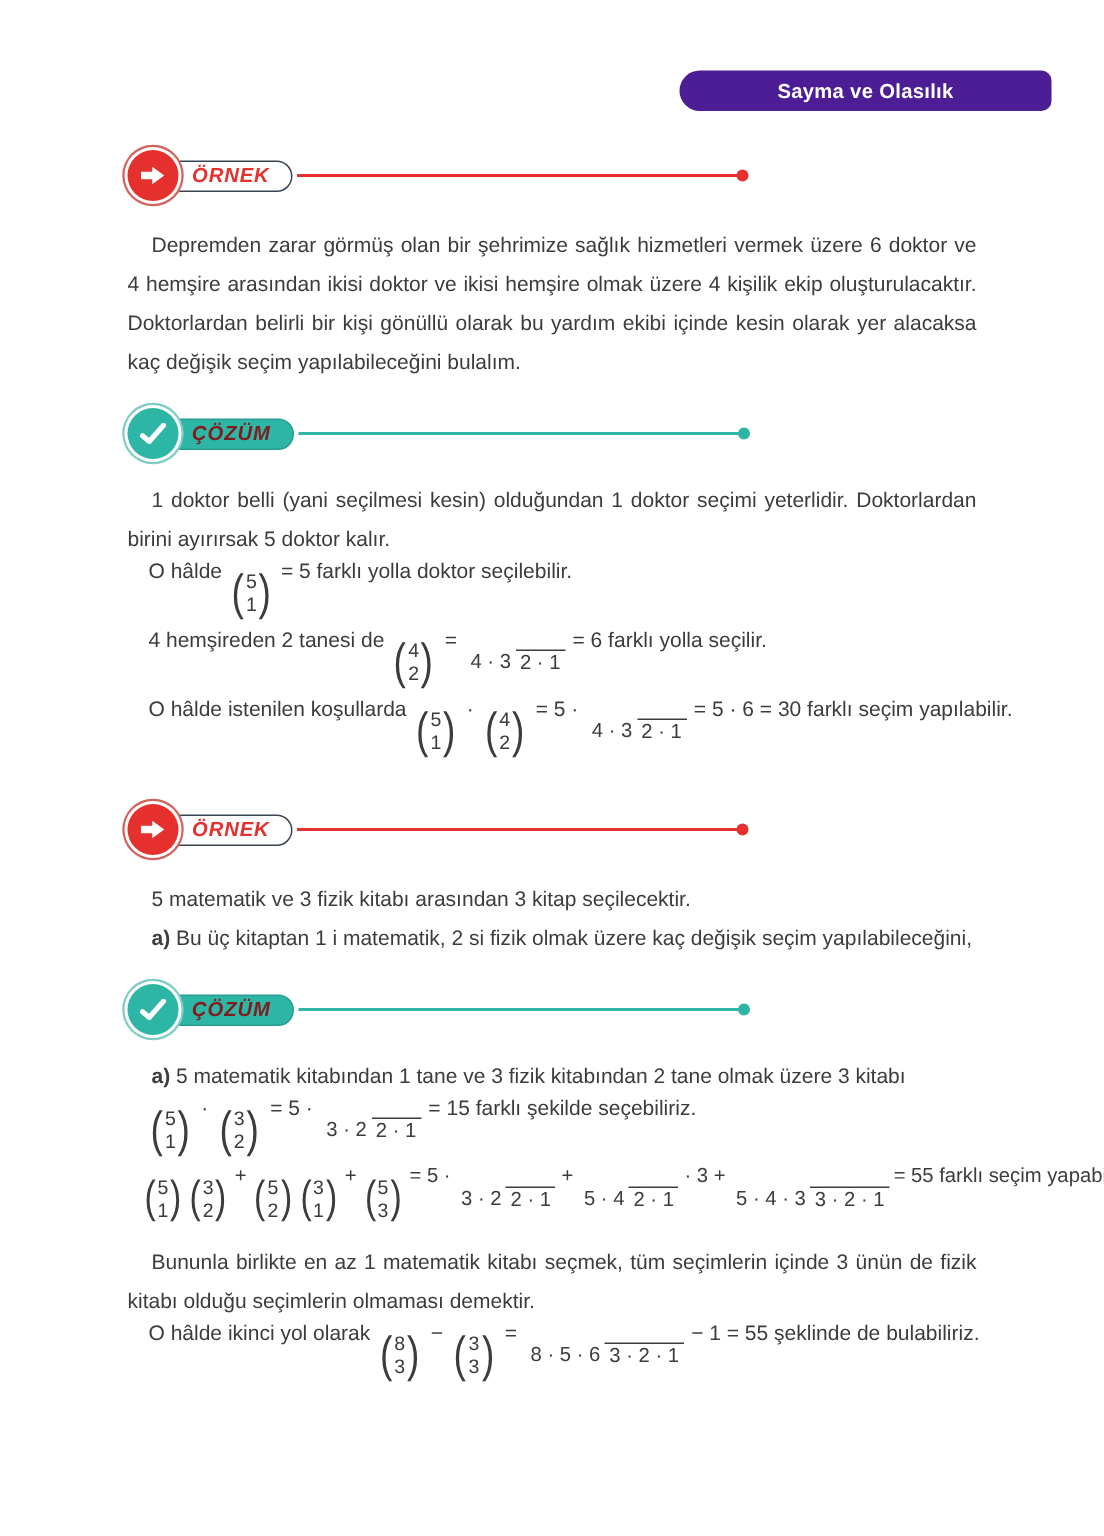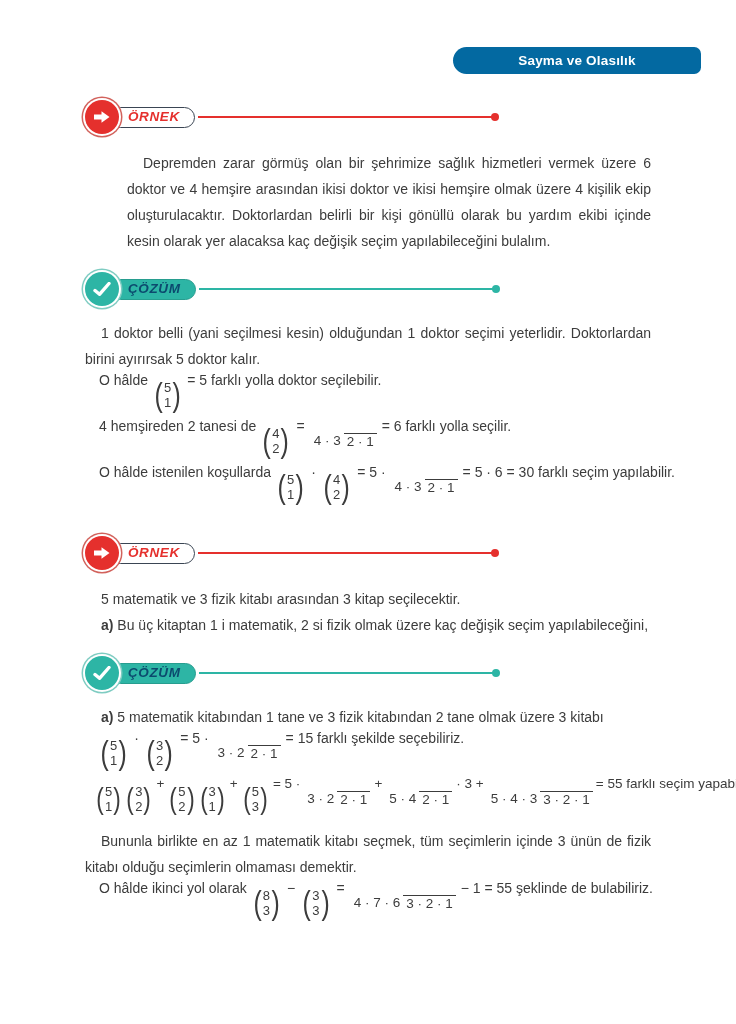--- a/index.html
+++ b/index.html
@@ -6,21 +6,21 @@
   html,body { margin:0; padding:0; background:#e9e9e9; }
   .page {
     position:relative; width:736px; height:1024px; margin:0 auto;
     background:#ffffff; overflow:hidden;
     font-family:"Liberation Sans", sans-serif; color:#3c3c3c;
   }
 
   
   .top-banner {
     position:absolute; top:47px; right:35px; width:248px; height:27px;
-    background:#0369a1; border-radius:14px 7px 7px 14px;
+    background:#4c1d95; border-radius:14px 7px 7px 14px;
     display:flex; align-items:center; justify-content:center;
     color:#ffffff; font-weight:bold; font-size:13.5px; letter-spacing:0.2px;
   }
   .top-banner::before {
     content:""; position:absolute; left:-4px; bottom:-4px; width:60px; height:18px;
     background:#8e1f26; border-radius:10px; z-index:-1;
   }
 
   .content { position:absolute; left:85px; top:98px; width:566px; }
 
@@ -32,21 +32,21 @@
   }
   .badge-circle.red  { background:#e5302d; box-shadow:0 0 0 2px #ffffff, 0 0 0 3.5px #d2625c; }
   .badge-circle.teal { background:#2db5a5; box-shadow:0 0 0 2px #ffffff, 0 0 0 3.5px #7fccc2; }
   .badge-pill {
     margin-left:-9px; height:21px; padding:0 14px 2px 17px; z-index:1;
     border:1.5px solid #3a4553; border-radius:12px; background:#ffffff;
     display:flex; align-items:center;
     font-weight:bold; font-style:italic; font-size:13.5px; letter-spacing:0.6px;
   }
   .badge-pill.ornek { color:#e5302d; }
-  .badge-pill.cozum { background:#2db5a5; color:#0c4a6e; border-color:#279d8f; }
+  .badge-pill.cozum { background:#2db5a5; color:#7f1d1d; border-color:#279d8f; }
   .header-line { height:2px; width:297px; margin-left:3px; position:relative; }
   .header-line.red  { background:#e5302d; }
   .header-line.teal { background:#2db5a5; }
   .header-line::after {
     content:""; position:absolute; right:-4px; top:-3px;
     width:8px; height:8px; border-radius:50%; background:inherit;
   }
 
   
   p { margin:0; font-size:14px; line-height:26px; text-align:justify; }
@@ -67,21 +67,21 @@
   .formula.tight .paren { font-size:30px; }
   .stack { display:flex; flex-direction:column; align-items:center; font-size:13px; line-height:15px; }
   .frac { display:inline-flex; align-items:center; font-size:13.5px; line-height:16px; }
   .frac .num, .frac .den { padding:0 3px; }
   .frac .den { border-top:1.3px solid #3c3c3c; }
   .op { padding:0 1px; }
 
   
   .mb12 { margin-bottom:12px; }
   .mb14 { margin-bottom:14px; }
-  .mb16 { margin-bottom:16px;margin-left:42px; }
+  .mb16 { margin-bottom:16px; }
   .mt24 { margin-top:24px; }
   .mt16 { margin-top:16px; }
   .mt8  { margin-top:8px; }
   .mt6  { margin-top:6px; }
 
   .page-number {
     position:absolute; bottom:38px; left:0; right:0;
     text-align:center; font-size:13.5px; color:#3c3c3c;
   }
 </style>
@@ -315,21 +315,21 @@
       <span class="binom">
         <span class="paren">(</span>
         <span class="stack">
             <span>3</span>
             <span>3</span>
           </span>
         <span class="paren">)</span>
       </span>
       <span class="op">=</span>
       <span class="frac">
-        <span class="num">4 · 7 · 6</span>
+        <span class="num">8 · 5 · 6</span>
         <span class="den">3 · 2 · 1</span>
       </span>
       <span>− 1 = 55 şeklinde de bulabiliriz.</span>
     </div>
 
   </div>
 
 
 </div>
 

